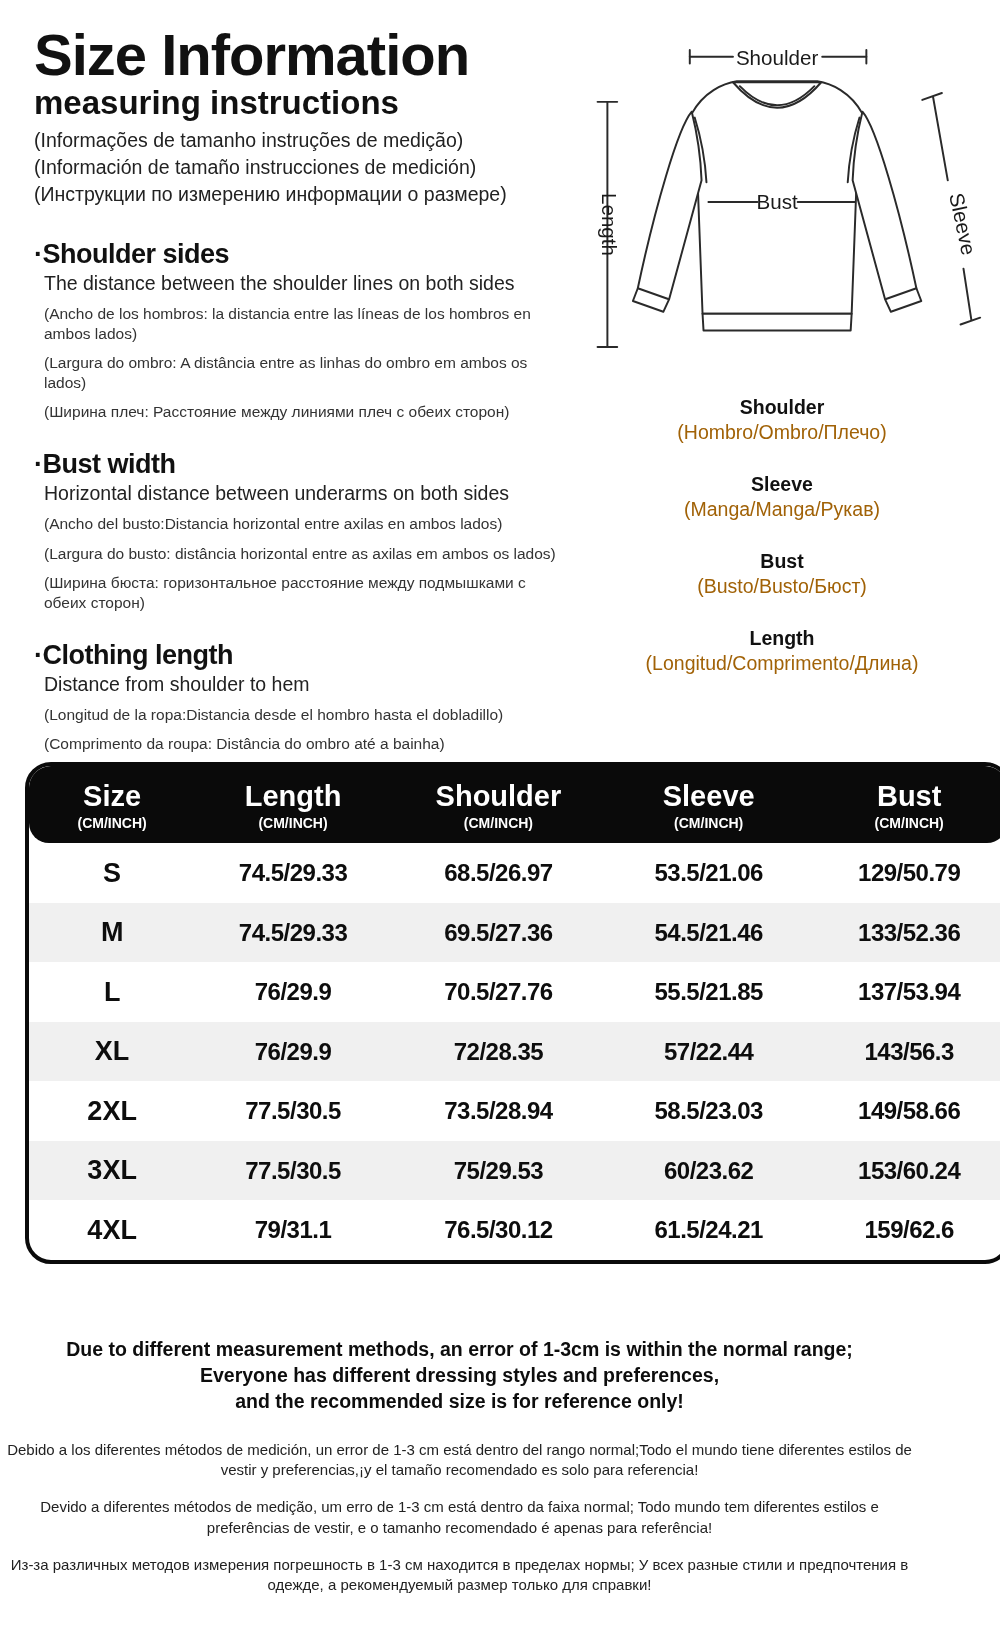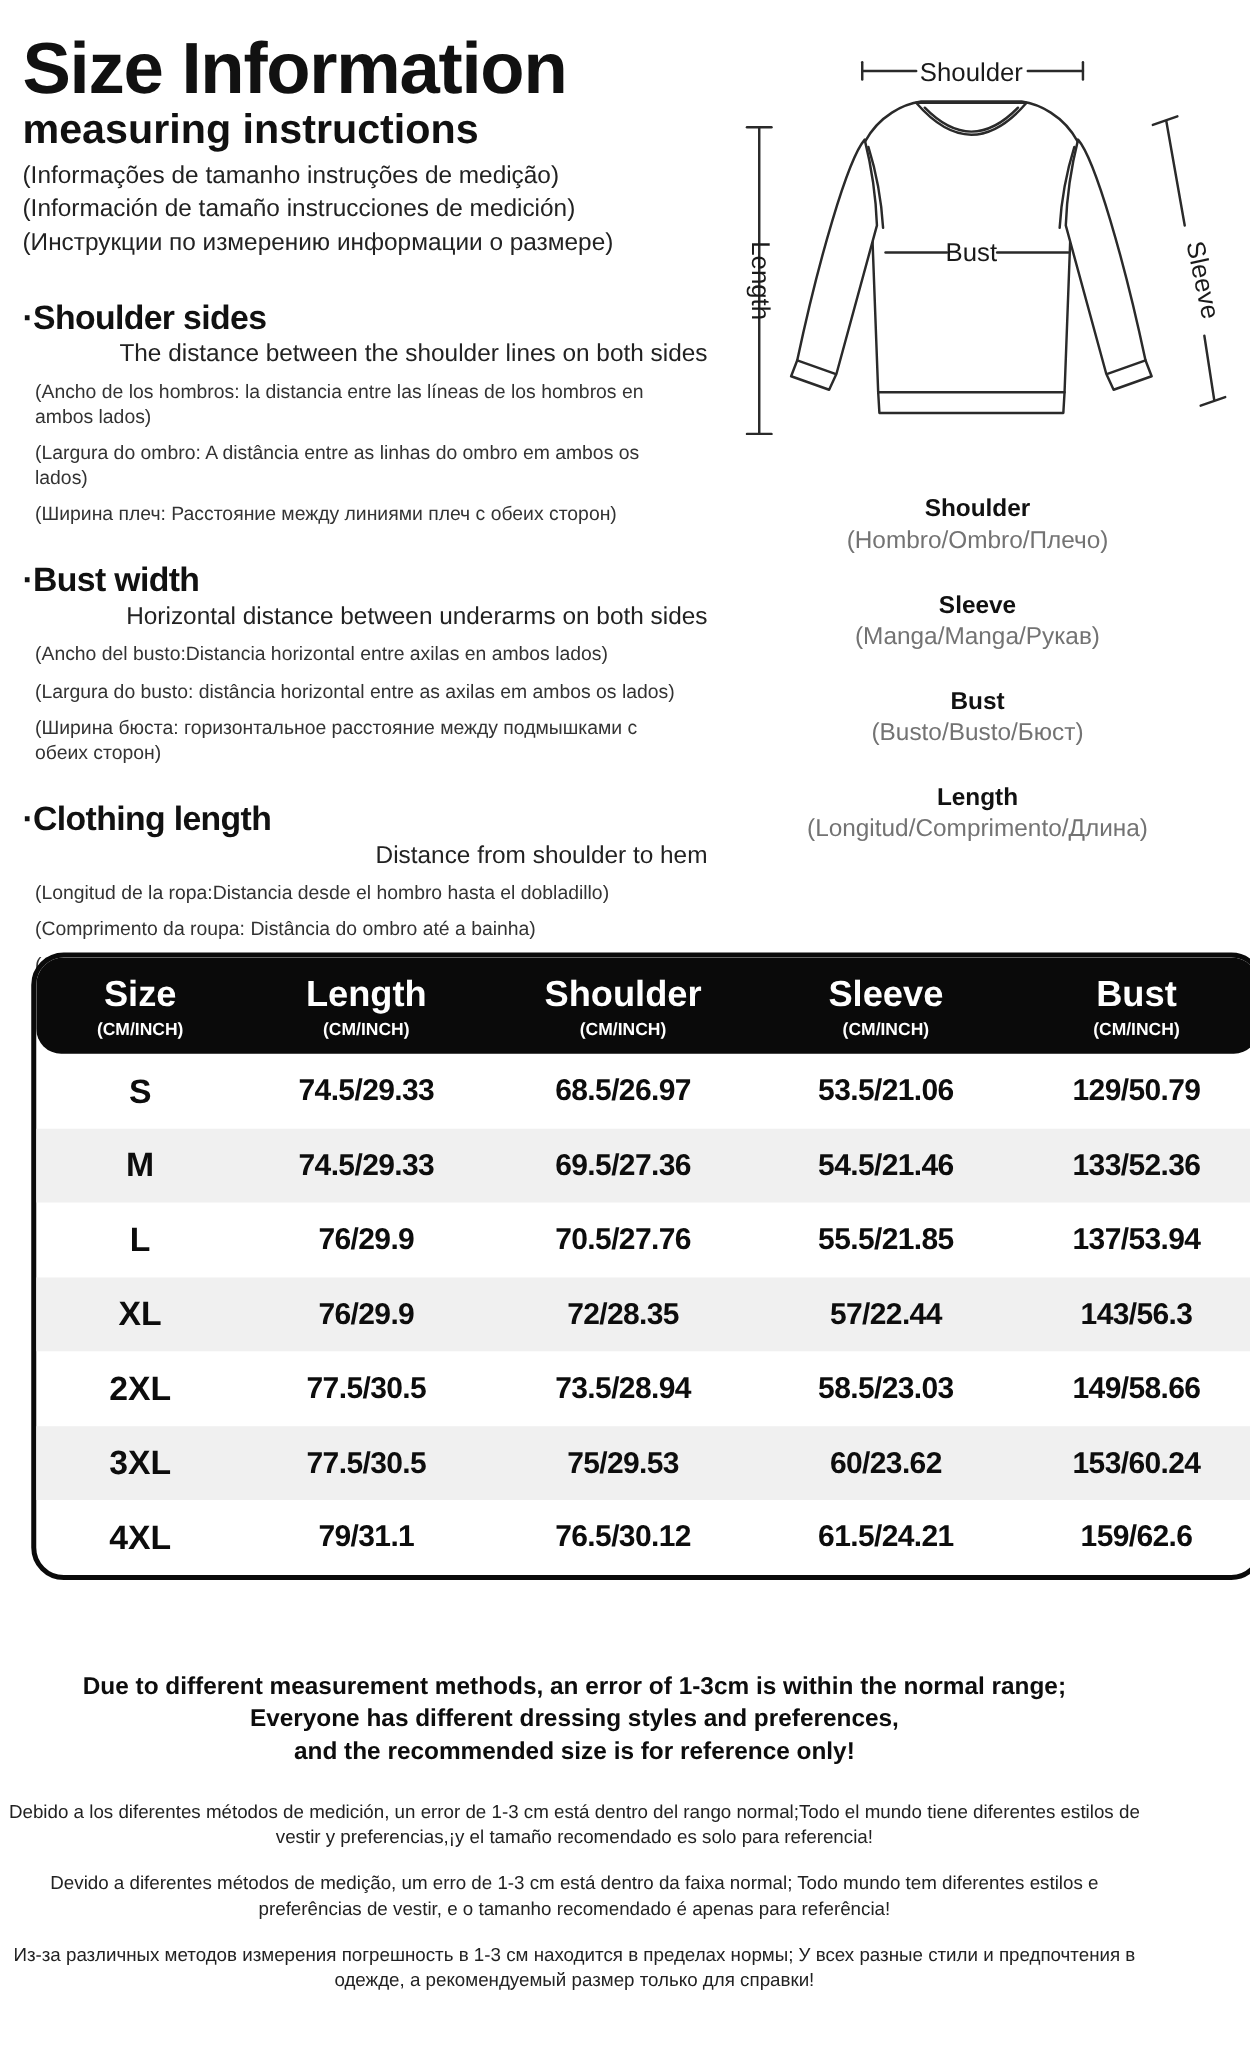--- a/index.html
+++ b/index.html
@@ -1,42 +1,42 @@
 <!DOCTYPE html>
 <html><head>
 <meta charset="utf-8">
 <style>
   * { margin: 0; padding: 0; box-sizing: border-box; }
   html, body { background: #ffffff; }
   body { font-family: "Liberation Sans", "DejaVu Sans", sans-serif; color: #1a1a1a; }
   .page { position: relative; width: 1000px; height: 1639px; background: #fff; overflow: hidden; }
 
   
-  .col-left { position: absolute; left: 18px; top: 26px; width: 548px; }
+  .col-left { position: absolute; left: 34px; top: 26px; width: 548px; }
   .main-title { font-size: 58px; font-weight: bold; letter-spacing: -1px; line-height: 1.0; color: #111; }
   .sub-title { font-size: 33px; font-weight: bold; margin-top: 0; color: #111; }
   .title-trans { font-size: 19.5px; line-height: 1.33; margin-top: 6px; color: #222; }
   .title-trans div { margin-top: 1px; }
 
   .section { margin-top: 27px; }
   .section h2 { font-size: 27px; font-weight: bold; color: #111; letter-spacing: -0.5px; }
-  .section .desc { font-size: 19.5px; margin-left: 10px; margin-top: 2px; color: #222; text-align: right; }
+  .section .desc { font-size: 19.5px; margin-left: 10px; margin-top: 2px; color: #222; }
   .section .trans { font-size: 15.5px; line-height: 1.3; margin-left: 10px; margin-top: 9px; color: #333; max-width: 512px; }
 
   
   .col-right { position: absolute; left: 576px; top: 30px; width: 412px; }
   .sweater-svg { display: block; }
   .sweater-svg path, .sweater-svg line { stroke: #2a2a2a; fill: none; stroke-width: 2; stroke-linecap: round; stroke-linejoin: round; }
   .sweater-svg path.filled { fill: #ffffff; }
   .sweater-svg text { fill: #1a1a1a; font-size: 21px; font-family: "Liberation Sans", sans-serif; }
 
   .legend { margin-top: 30px; display: flex; flex-direction: column; align-items: center; }
   .legend-item { text-align: center; margin-bottom: 29px; }
   .legend-term { font-size: 19.5px; font-weight: bold; color: #111; }
-  .legend-trans { font-size: 19.5px; color: #737373; margin-top: 2px; }
+  .legend-trans { font-size: 19.5px; color: #a16207; margin-top: 2px; }
 
   
   .size-table { position: absolute; left: 25px; top: 762px; width: 986px; border: 4px solid #0a0a0a; border-radius: 26px; overflow: hidden; background: #fff; }
   .tbl-grid-row { display: grid; grid-template-columns: 17% 20% 22% 21% 20%; align-items: center; }
   .tbl-head { background: #0a0a0a; color: #fff; padding: 14px 0 12px 0; border-radius: 20px; }
   .tbl-head .hcell { text-align: center; }
   .tbl-head .h-main { font-size: 29px; font-weight: bold; line-height: 1.15; }
   .tbl-head .h-sub { font-size: 14px; font-weight: bold; margin-top: 2px; }
   .tbl-row { height: 59.5px; }
   .tbl-row.alt { background: #f0f0f0; }

